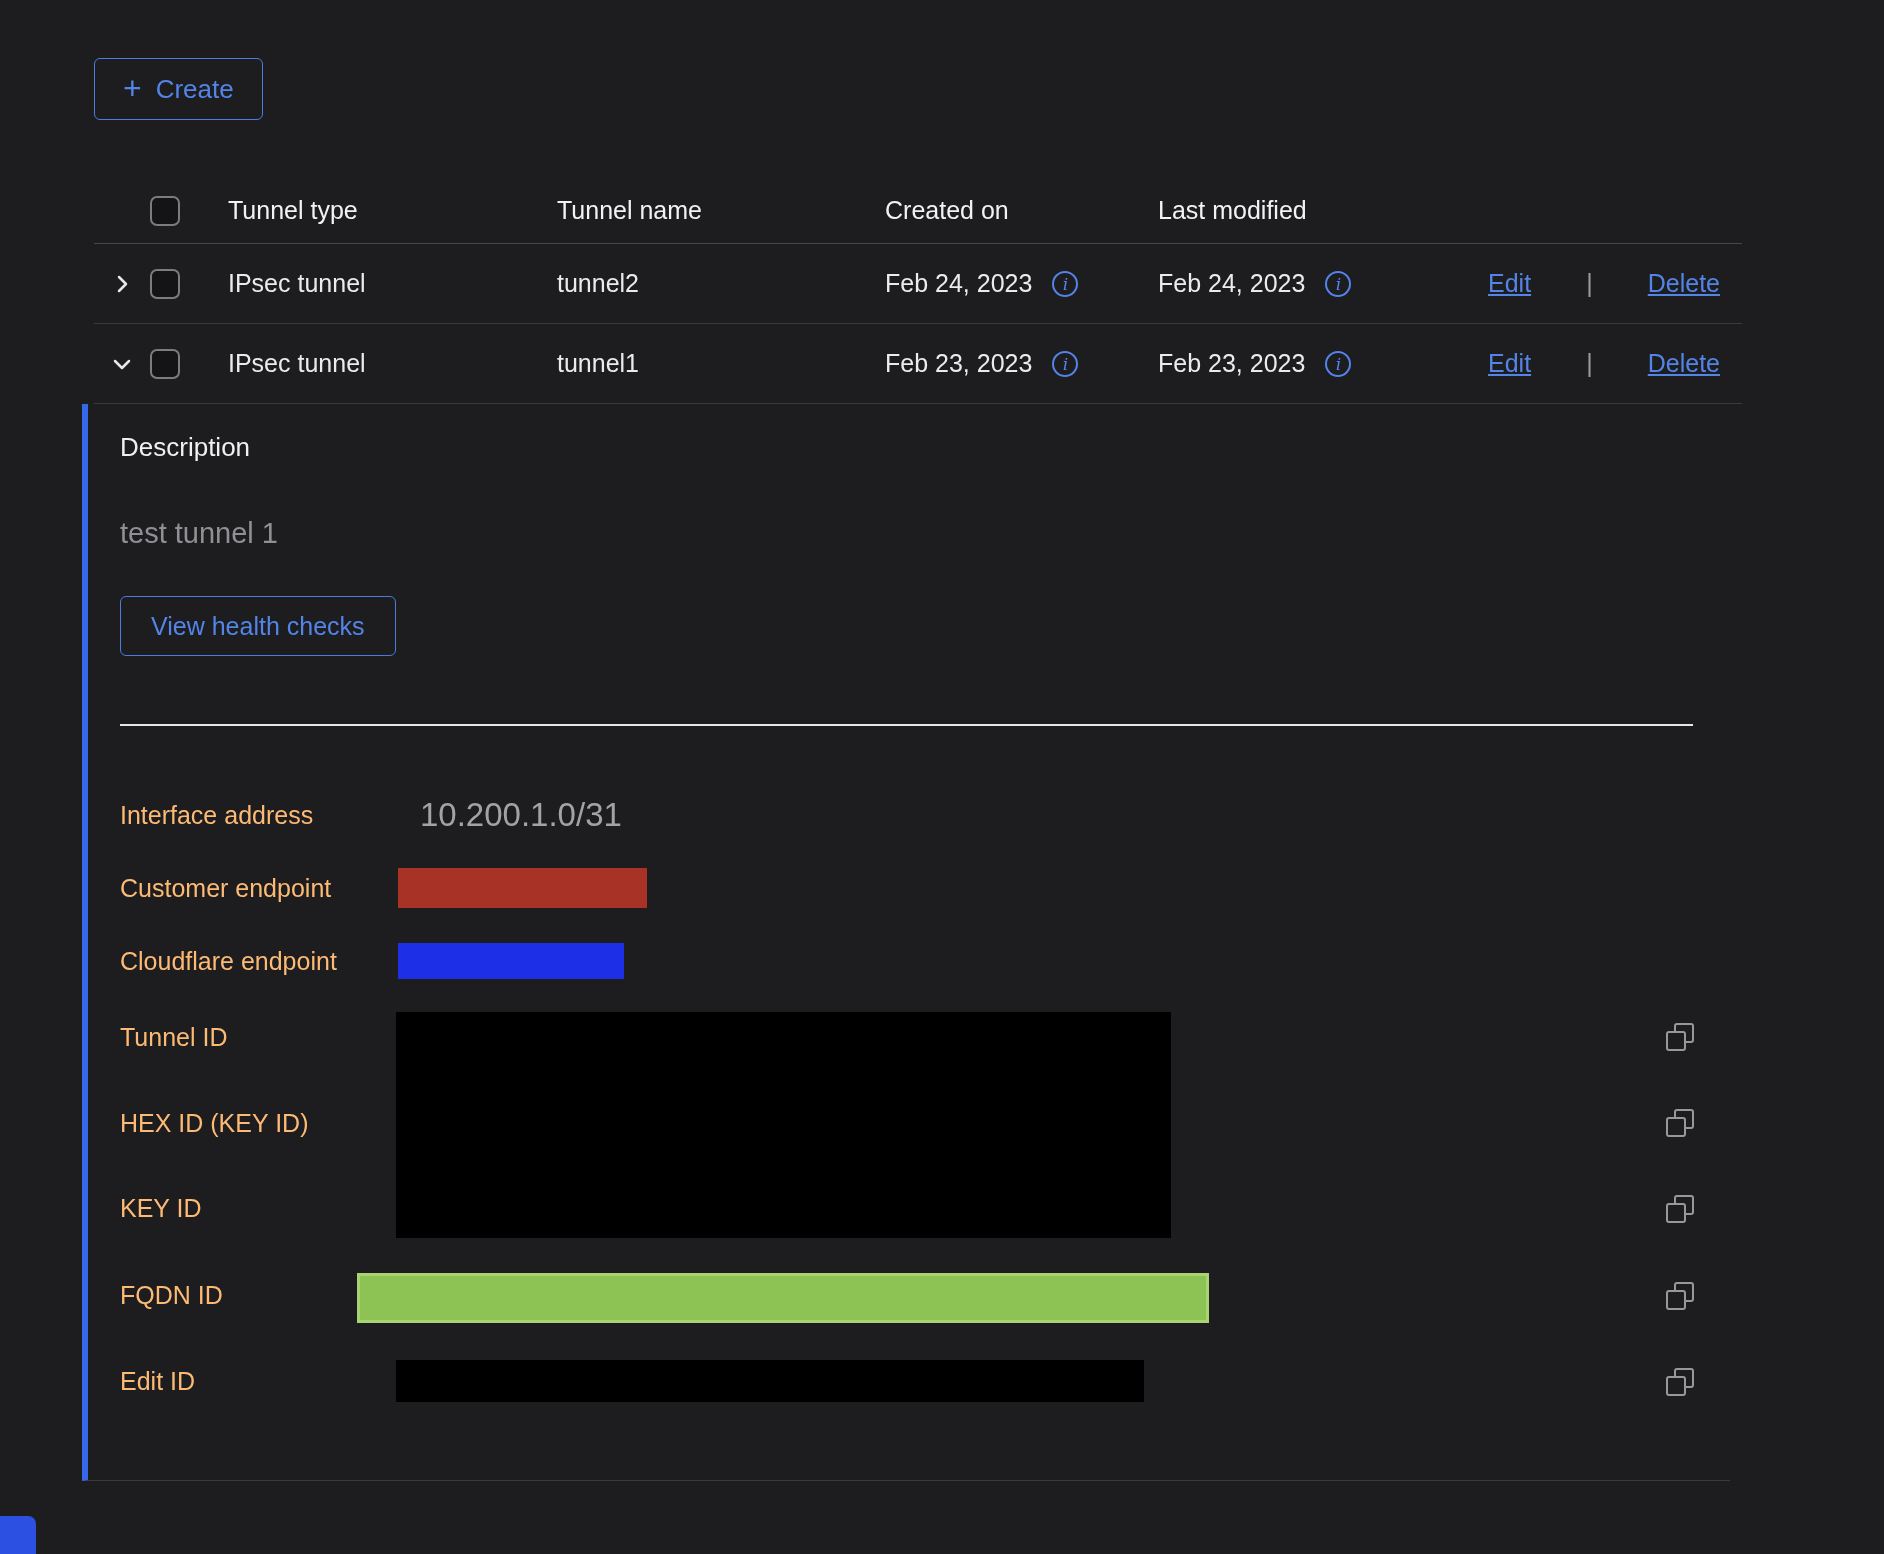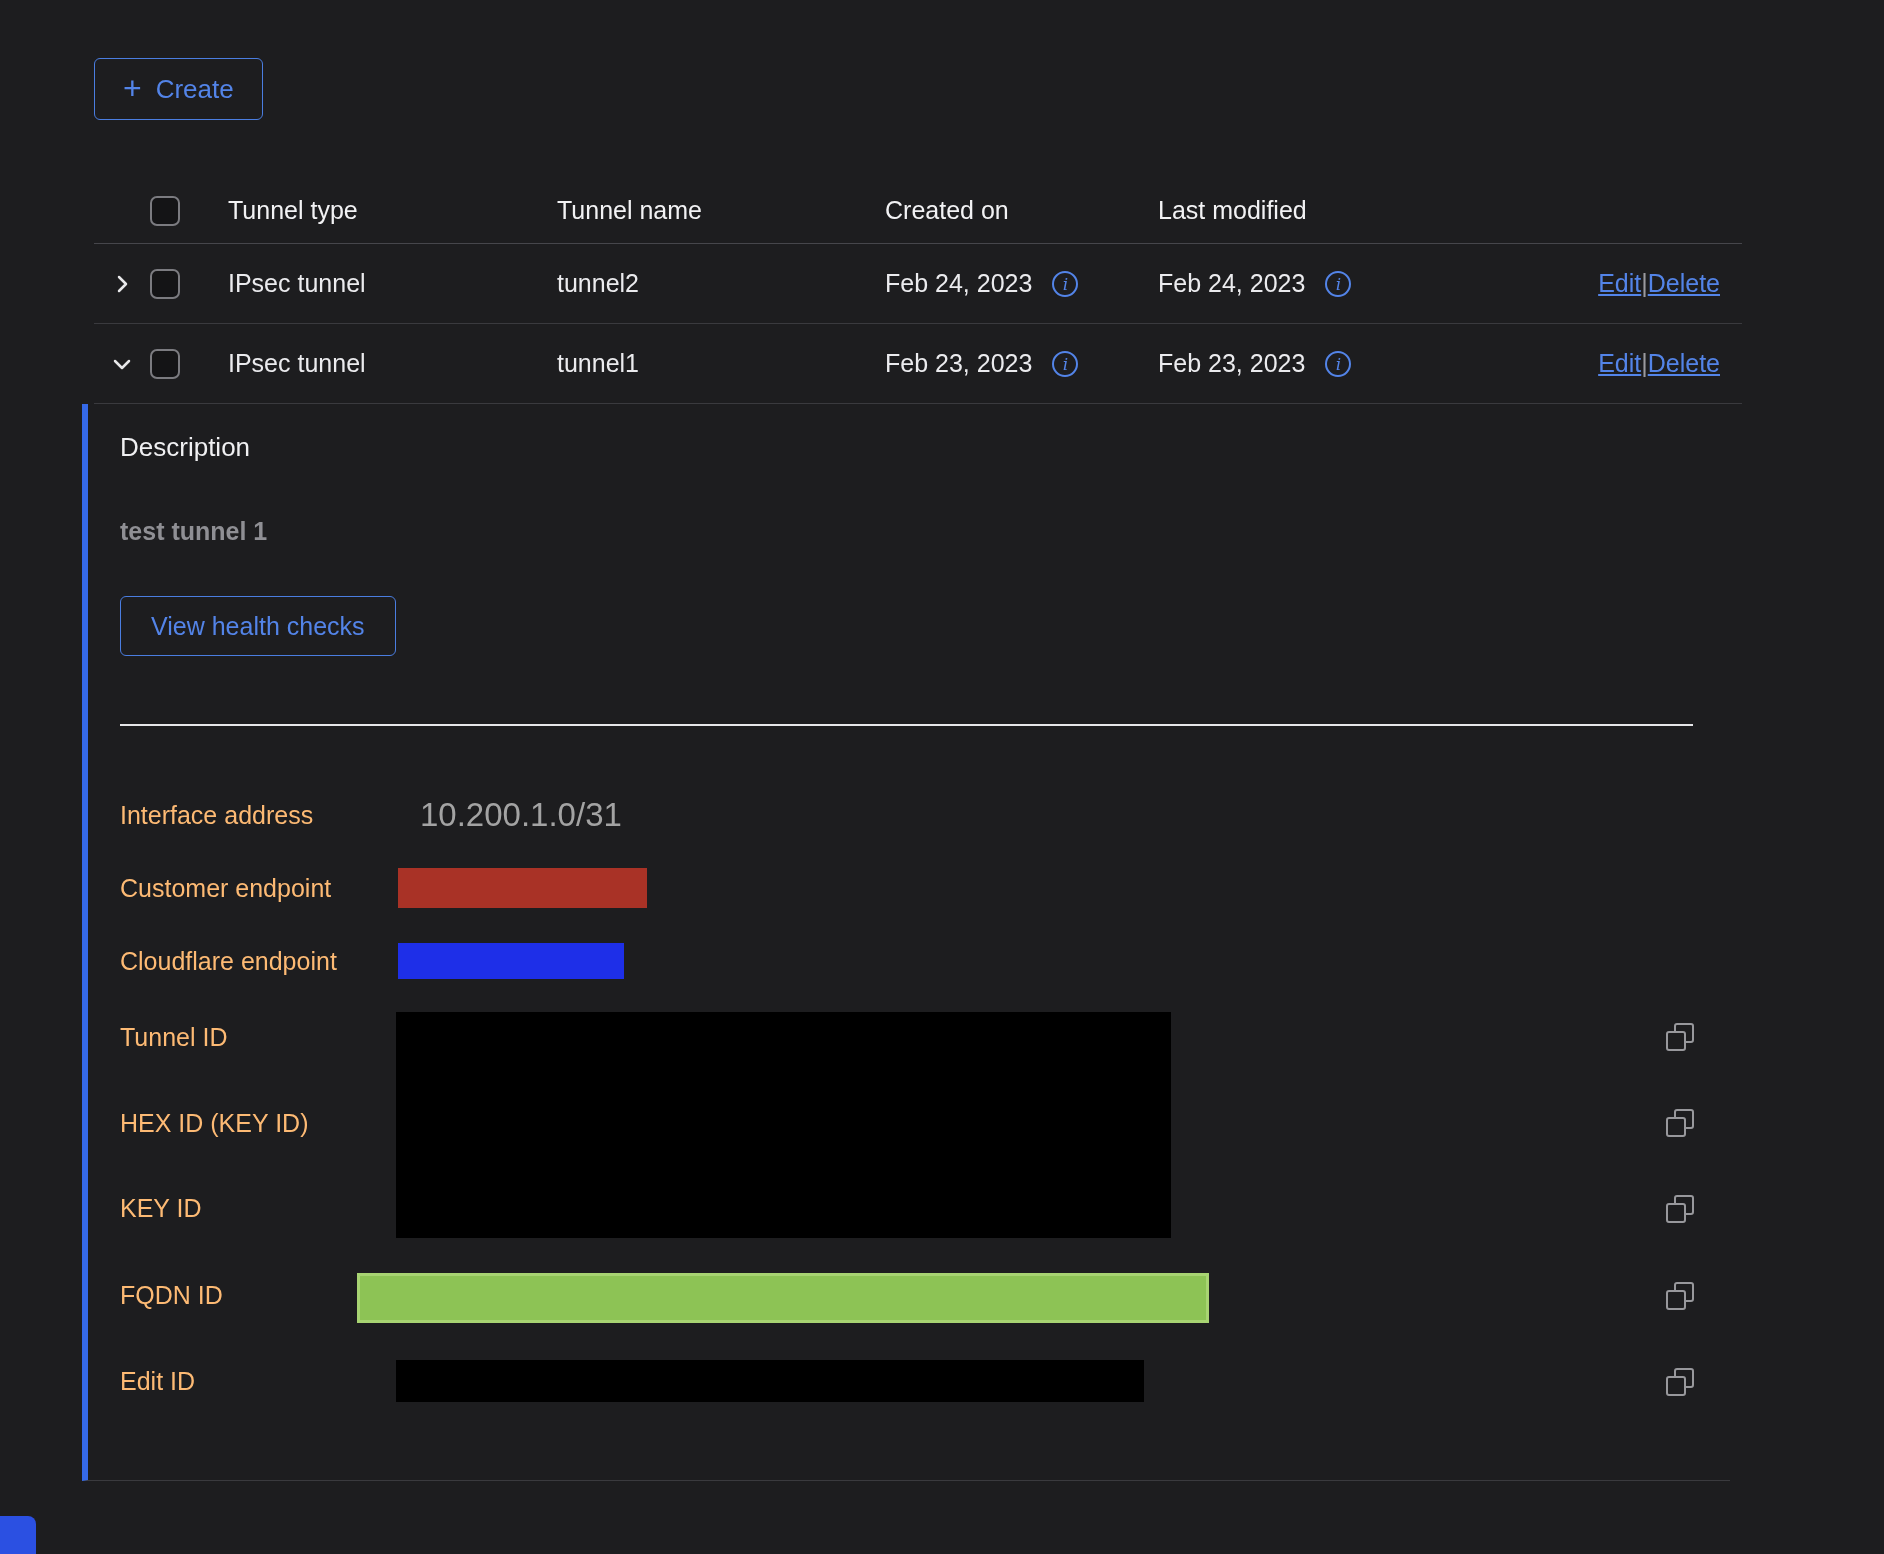--- a/index.html
+++ b/index.html
@@ -58,35 +58,35 @@
     border: 2px solid #5384e8;
     border-radius: 50%;
     color: #5384e8;
     display: inline-flex; align-items: center; justify-content: center;
     font-size: 17px;
     font-family: "DejaVu Serif", serif;
     font-style: italic;
     flex: 0 0 auto;
     cursor: pointer;
   }
-  .actions-cell { display: flex; justify-content: flex-end; align-items: center; padding-right: 22px; }
+  .actions-cell { display: flex; justify-content: space-between; align-items: center; padding-right: 22px; }
   .lnk { color: #5384e8; text-decoration: underline; cursor: pointer; }
   .pipe { color: #9a9a9e; text-decoration: none; }
 
   
   .panel {
     position: absolute;
     left: 82px; top: 404px;
     width: 1648px; height: 1077px;
     border-left: 6px solid #3569e8;
     border-bottom: 1px solid #3a3a3e;
   }
   .panel .abs { position: absolute; }
   .desc-label { left: 32px; top: 28px; font-size: 26px; font-weight: 500; color: #f0f0f2; }
-  .desc-value { left: 32px; top: 113px; font-size: 25px; color: #8f8f94; font-weight: bold; }
+  .desc-value { left: 32px; top: 113px; font-size: 29px; color: #8f8f94; }
   .health-btn {
     position: absolute;
     left: 32px; top: 192px;
     height: 60px;
     display: inline-flex; align-items: center;
     padding: 0 30px;
     background: transparent;
     border: 1px solid #4a7de0;
     border-radius: 6px;
     color: #5384e8;

